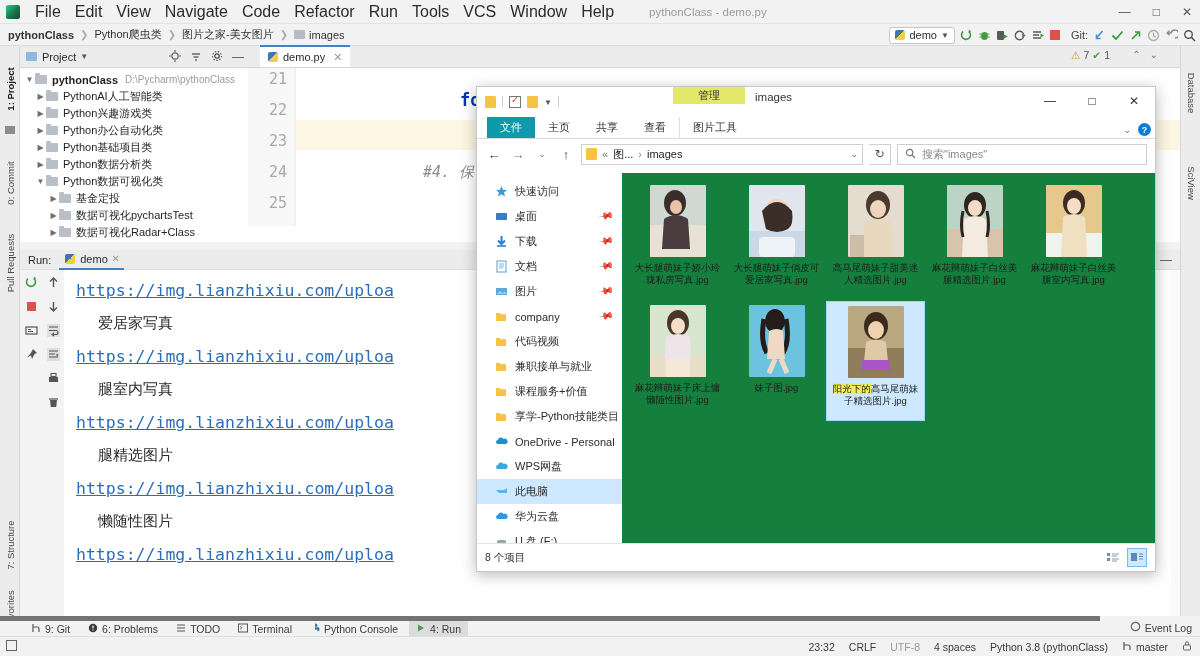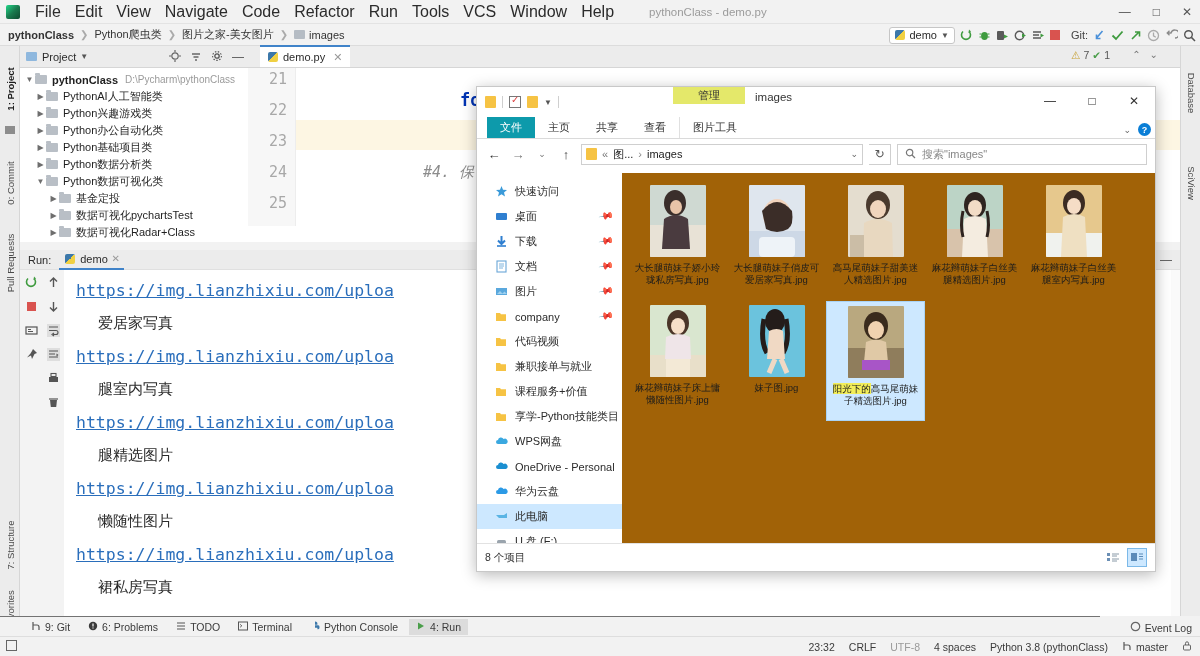--- a/index.html
+++ b/index.html
@@ -105,21 +105,21 @@
   .rs-ico { width:13px; height:13px; }
   .console { position:absolute; left:44px; top:20px; right:12px; bottom:0; background:#fff;
              padding:4px 0 0 12px; overflow:hidden; }
   .cline { font-family:"DejaVu Sans Mono","Liberation Mono",monospace; font-size:16.5px; line-height:33px; white-space:nowrap; }
   .clink { color:#2a6ebb; text-decoration:underline; }
   .ctext { color:#2b2b2b; font-family:"DejaVu Sans","Liberation Sans",sans-serif; font-size:15px; padding-left:22px;}
   .console-sb { position:absolute; right:0; top:20px; width:9px; height:346px; background:#fafafa; }
 
   
   .twbar { position:absolute; left:0; bottom:20px; width:1100px; height:20px; background:#f2f2f2;
-           display:flex; align-items:center; padding-left:24px; gap:4px; border-top:1px solid #737373; }
+           display:flex; align-items:center; padding-left:24px; gap:4px; border-top:5px solid #737373; }
   .twitem { display:flex; align-items:center; gap:4px; padding:2px 7px; font-size:10.5px; color:#3b3b3b; white-space:nowrap;}
   .twitem.sel { background:#dcdcdc; }
   .statusbar { position:absolute; left:0; bottom:0; width:1200px; height:20px; background:#f2f2f2;
                display:flex; align-items:center; border-top:1px solid #dedede; }
   .st-right { margin-left:auto; display:flex; align-items:center; gap:14px; padding-right:8px;
               font-size:10.5px; color:#3b3b3b; }
   .st-dim { color:#9a9a9a; }
   .eventlog { position:absolute; right:8px; bottom:22px; font-size:10.5px; color:#3b3b3b;
               display:flex; align-items:center; gap:4px; }
 
@@ -156,21 +156,21 @@
              align-items:center; justify-content:center; font-size:12px; color:#555; }
   .searchbox { width:250px; height:21px; border:1px solid #cfcfcf; display:flex; align-items:center;
                gap:6px; padding:0 7px; font-size:11px; color:#888; }
   .exp-body { position:absolute; left:0; top:86px; right:0; bottom:28px; display:flex; }
   .navpane { width:145px; background:#fff; padding-top:6px; font-size:11px; overflow:hidden; }
   .nprow { display:flex; align-items:center; height:25px; padding-left:18px; gap:7px; white-space:nowrap; }
   .nprow.sel { background:#cde8ff; }
   .nprow.grp { }
   .npi { width:13px; height:13px; flex:none; }
   .npin { margin-left:auto; margin-right:10px; color:#9a9a9a; font-size:10px; transform:rotate(35deg); }
-  .filespane { flex:1; background:#a16207; position:relative; padding:8px 0 0 6px; }
+  .filespane { flex:1; background:#15803d; position:relative; padding:8px 0 0 6px; }
   .grid { display:flex; flex-wrap:wrap; gap:0px; }
   .fitem { width:99px; height:120px; display:flex; flex-direction:column; align-items:center;
            padding-top:4px; }
   .fitem.sel { background:#cde8ff; border:1px solid #a9d3f5; }
   .thumb { width:56px; height:72px; border-radius:1px; overflow:hidden; position:relative; }
   .fname { font-size:9.5px; color:#1c1c1c; text-align:center; line-height:12px; margin-top:5px;
            width:94px; word-break:break-all; }
   .mark { background:#f3ee59; }
   .exp-status { position:absolute; left:0; right:0; bottom:0; height:28px; border-top:1px solid #e2e2e2;
                 display:flex; align-items:center; padding:0 8px; font-size:10.5px; color:#333; background:#fff; }
@@ -522,21 +522,20 @@
     <div class="console">
       <div class="cline"><span class="clink">https://img.lianzhixiu.com/uploa</span></div>
       <div class="cline ctext">爱居家写真</div>
       <div class="cline"><span class="clink">https://img.lianzhixiu.com/uploa</span></div>
       <div class="cline ctext">腿室内写真</div>
       <div class="cline"><span class="clink">https://img.lianzhixiu.com/uploa</span></div>
       <div class="cline ctext">腿精选图片</div>
       <div class="cline"><span class="clink">https://img.lianzhixiu.com/uploa</span></div>
       <div class="cline ctext">懒随性图片</div>
       <div class="cline"><span class="clink">https://img.lianzhixiu.com/uploa</span></div>
-      <div class="cline ctext">裙私房写真</div>
     </div>
     <div class="console-sb"></div>
   </div>
 
   <div class="explorer">
 
     <div class="exp-title">
       <div class="qat">
         <span class="qat-folder"></span>
         <span class="qat-sep"></span>
@@ -657,41 +656,41 @@
           <span>课程服务+价值</span>
         </div>
         <div class="nprow">
           <span class="npi"><svg width="13" height="13" viewBox="0 0 13 13">
                 <path d="M1 3h4l1 1.3h5V11H1Z" fill="#f6c344"></path>
               </svg></span>
           <span>享学-Python技能类目</span>
         </div>
         <div class="nprow grp">
           <span class="npi"><svg width="13" height="13" viewBox="0 0 13 13">
+                <path d="M3 9a2 2 0 010-4 3 3 0 015.6-1A2.4 2.4 0 0111 9Z" fill="#1b8fd1"></path>
+              </svg></span>
+          <span>OneDrive - Personal</span>
+        </div>
+        <div class="nprow grp">
+          <span class="npi"><svg width="13" height="13" viewBox="0 0 13 13">
                 <path d="M3 9a2 2 0 010-4 3 3 0 015.6-1A2.4 2.4 0 0111 9Z" fill="#3aa8e0"></path>
               </svg></span>
           <span>WPS网盘</span>
         </div>
+        <div class="nprow grp sel">
+          <span class="npi"><svg width="13" height="13" viewBox="0 0 13 13">
+                <path d="M1 5h8l3-2v5H4Z" fill="#5ab4e4"></path>
+              </svg></span>
+          <span>此电脑</span>
+        </div>
         <div class="nprow grp">
           <span class="npi"><svg width="13" height="13" viewBox="0 0 13 13">
-                <path d="M3 9a2 2 0 010-4 3 3 0 015.6-1A2.4 2.4 0 0111 9Z" fill="#1b8fd1"></path>
-              </svg></span>
-          <span>OneDrive - Personal</span>
-        </div>
-        <div class="nprow grp">
-          <span class="npi"><svg width="13" height="13" viewBox="0 0 13 13">
                 <path d="M3 9a2 2 0 010-4 3 3 0 015.6-1A2.4 2.4 0 0111 9Z" fill="#2b9ae6"></path>
               </svg></span>
           <span>华为云盘</span>
-        </div>
-        <div class="nprow grp sel">
-          <span class="npi"><svg width="13" height="13" viewBox="0 0 13 13">
-                <path d="M1 5h8l3-2v5H4Z" fill="#5ab4e4"></path>
-              </svg></span>
-          <span>此电脑</span>
         </div>
         <div class="nprow grp">
           <span class="npi"><svg width="13" height="13" viewBox="0 0 13 13">
                 <rect x="2" y="5" width="9" height="4" rx="1.5" fill="#9aa4ad"></rect>
               </svg></span>
           <span>U 盘 (F:)</span>
         </div>
 
       </div>
 

